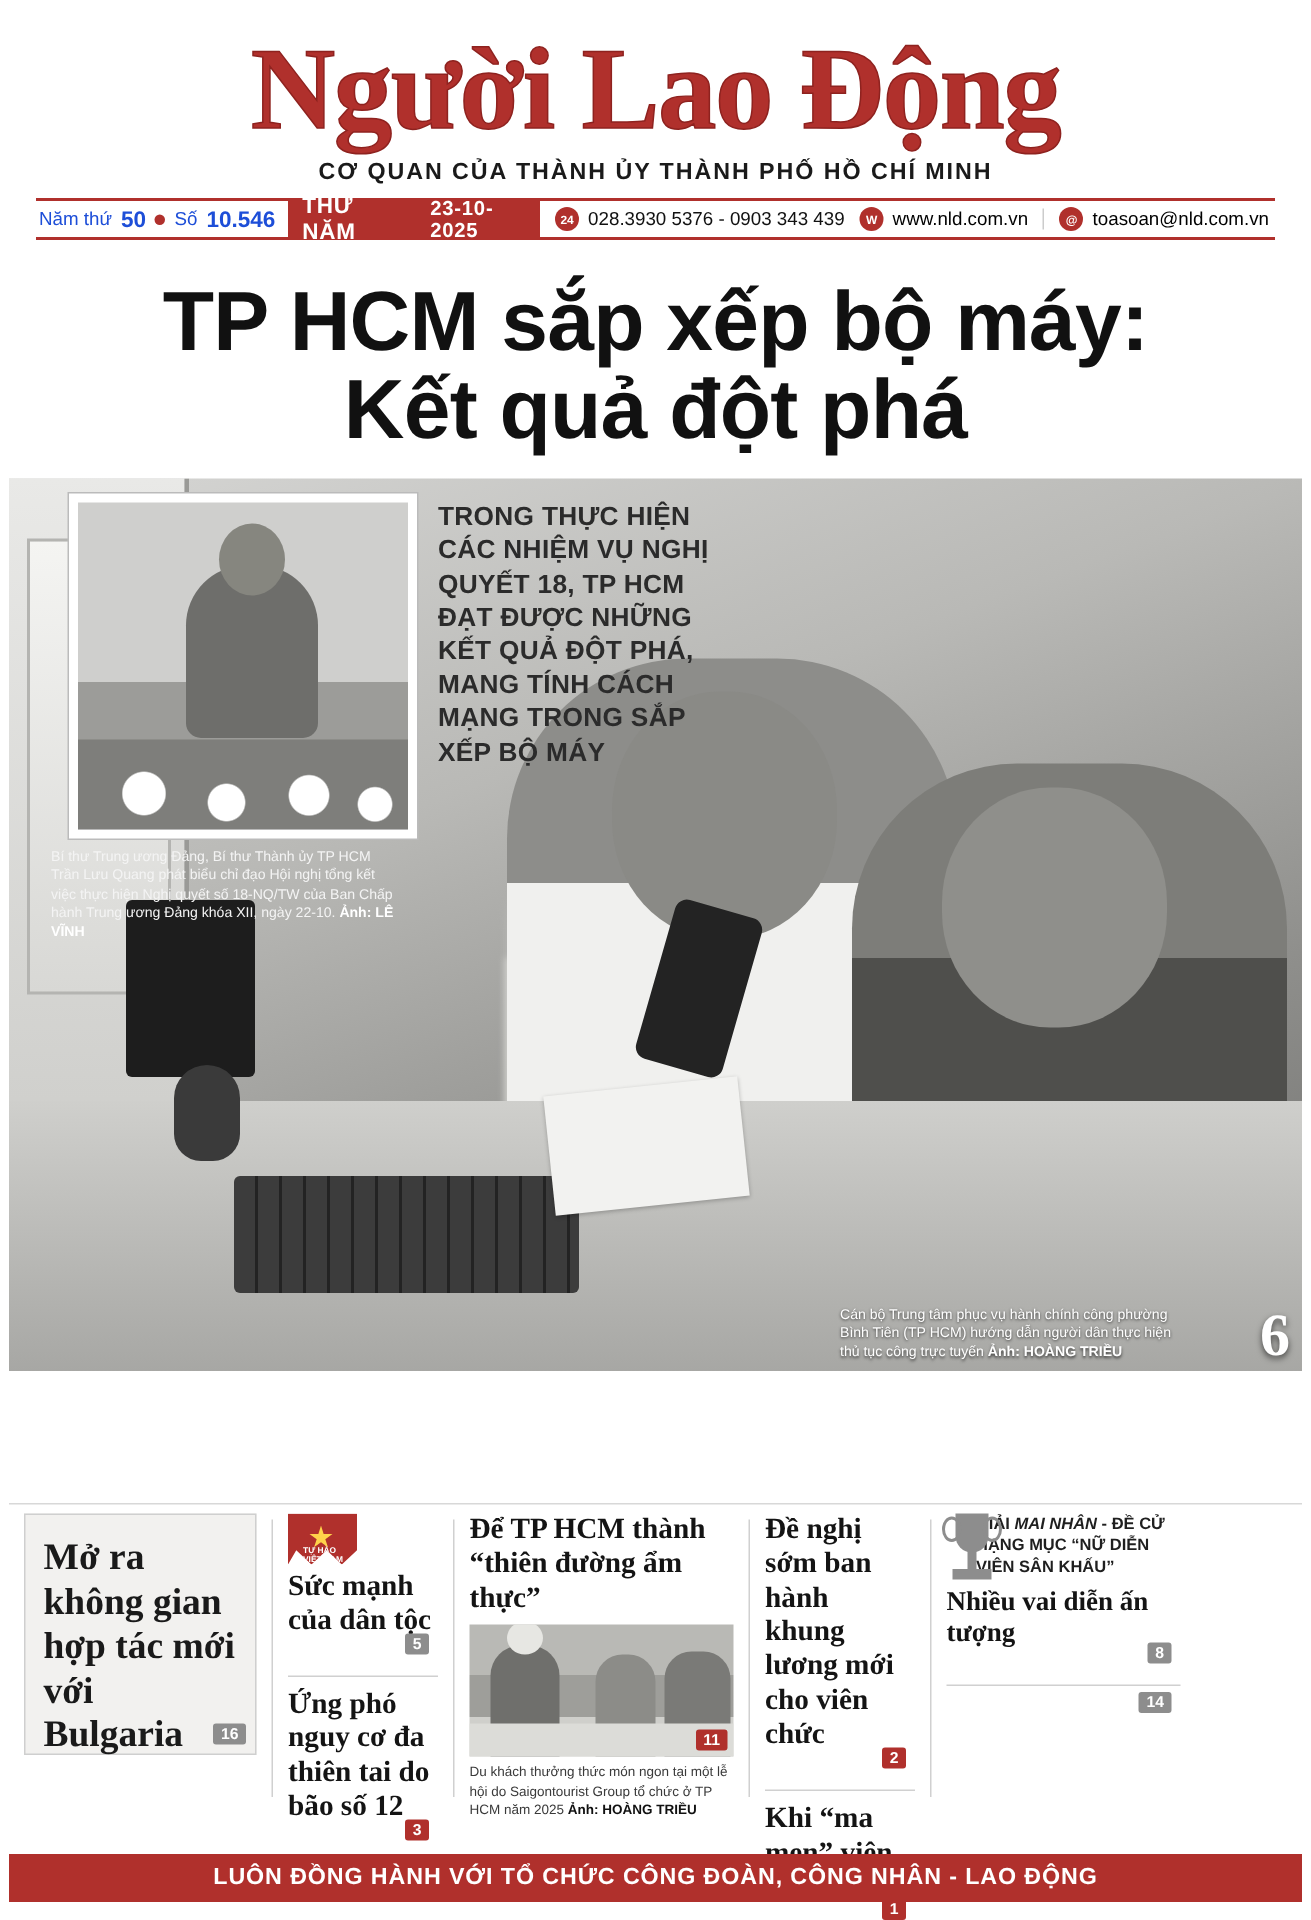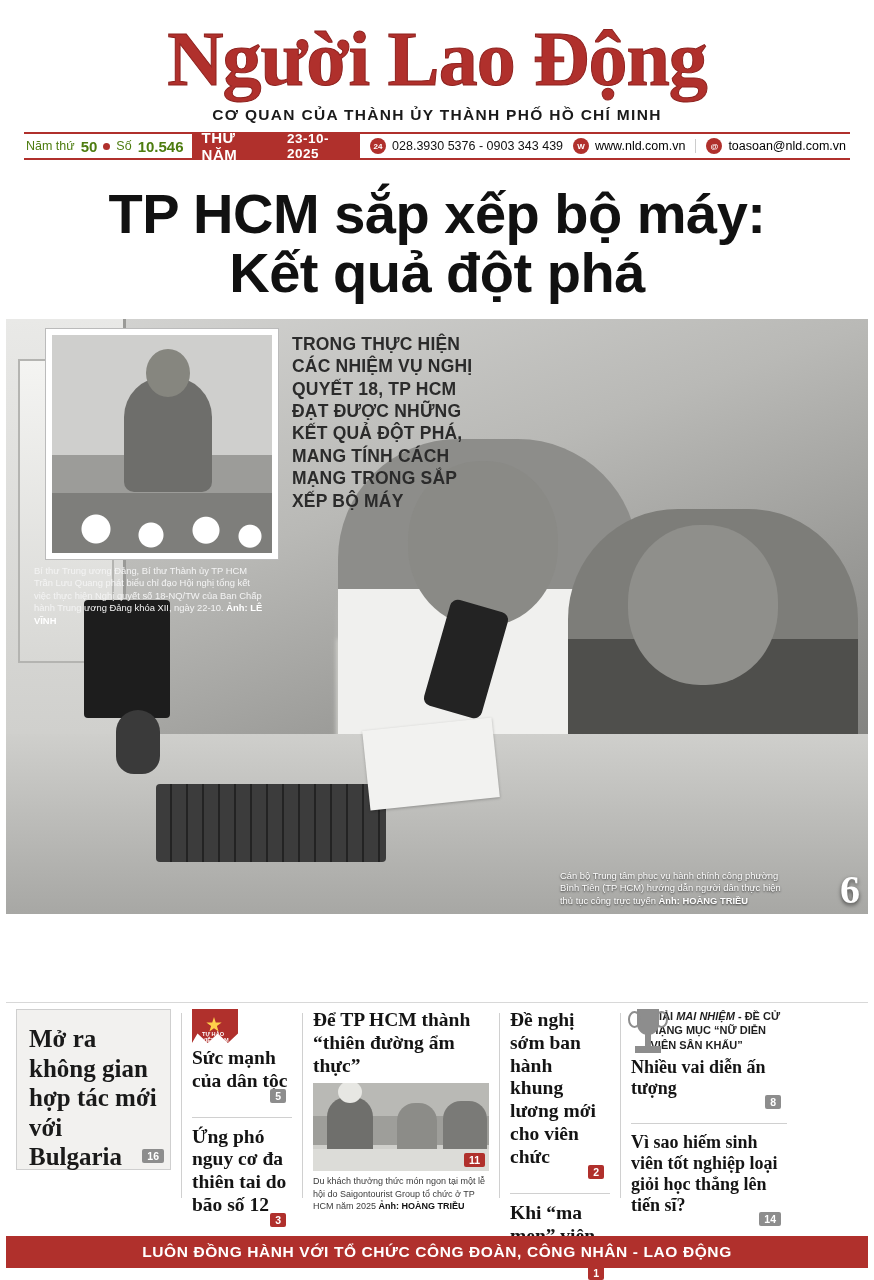--- a/index.html
+++ b/index.html
@@ -33,21 +33,21 @@
   }
   .info-bar {
     display: flex; align-items: stretch;
     margin-top: 8px;
     border-top: 2px solid #b0302c;
     border-bottom: 2px solid #b0302c;
     height: 28px;
   }
   .ib-left {
     display:flex; align-items:center; gap:6px;
-    font-size: 12.5px; color:#4d7c0f; padding: 0 8px 0 2px;
+    font-size: 12.5px; color:#1d4ed8; padding: 0 8px 0 2px;
     white-space: nowrap;
   }
   .ib-left b { font-size: 15px; }
   .red-dot { width:7px; height:7px; border-radius:50%; background:#b0302c; display:inline-block; }
   .ib-date {
     background: #b0302c; color:#fff; font-weight:bold;
     display:flex; align-items:center; gap:22px;
     padding: 0 10px; font-size: 15px; letter-spacing:0.5px;
   }
   .ib-date .d2 { font-size: 13.5px; font-weight: bold; }
@@ -432,30 +432,29 @@
     <div class="tcol t5">
       <div class="t-sub">
         <div style="display:flex;gap:6px;align-items:flex-start;">
           <div class="award">
             <div class="cup"></div>
               <div class="stem"></div>
               <div class="base"></div>
           </div>
           <div class="award-txt">
             <span>GIẢI</span>
-            <i>MAI NHIỆM</i>
+            <i>MAI NHÂN</i>
             <span>- ĐỀ CỬ HẠNG MỤC “NỮ DIỄN VIÊN SÂN KHẤU”</span>
           </div>
         </div>
         <div class="t-head sm" style="margin-top:2px;">Nhiều vai diễn ấn tượng</div>
         <span class="pg grey">8</span>
       </div>
       <div class="rule"></div>
       <div class="t-sub">
-        <div class="t-head sm">Vì sao hiếm sinh viên tốt nghiệp loại giỏi học thẳng lên tiến sĩ?</div>
         <span class="pg grey">14</span>
       </div>
     </div>
 
   </div>
 
   <div class="footer">LUÔN ĐỒNG HÀNH VỚI TỔ CHỨC CÔNG ĐOÀN, CÔNG NHÂN - LAO ĐỘNG</div>
 
 </div>
 

